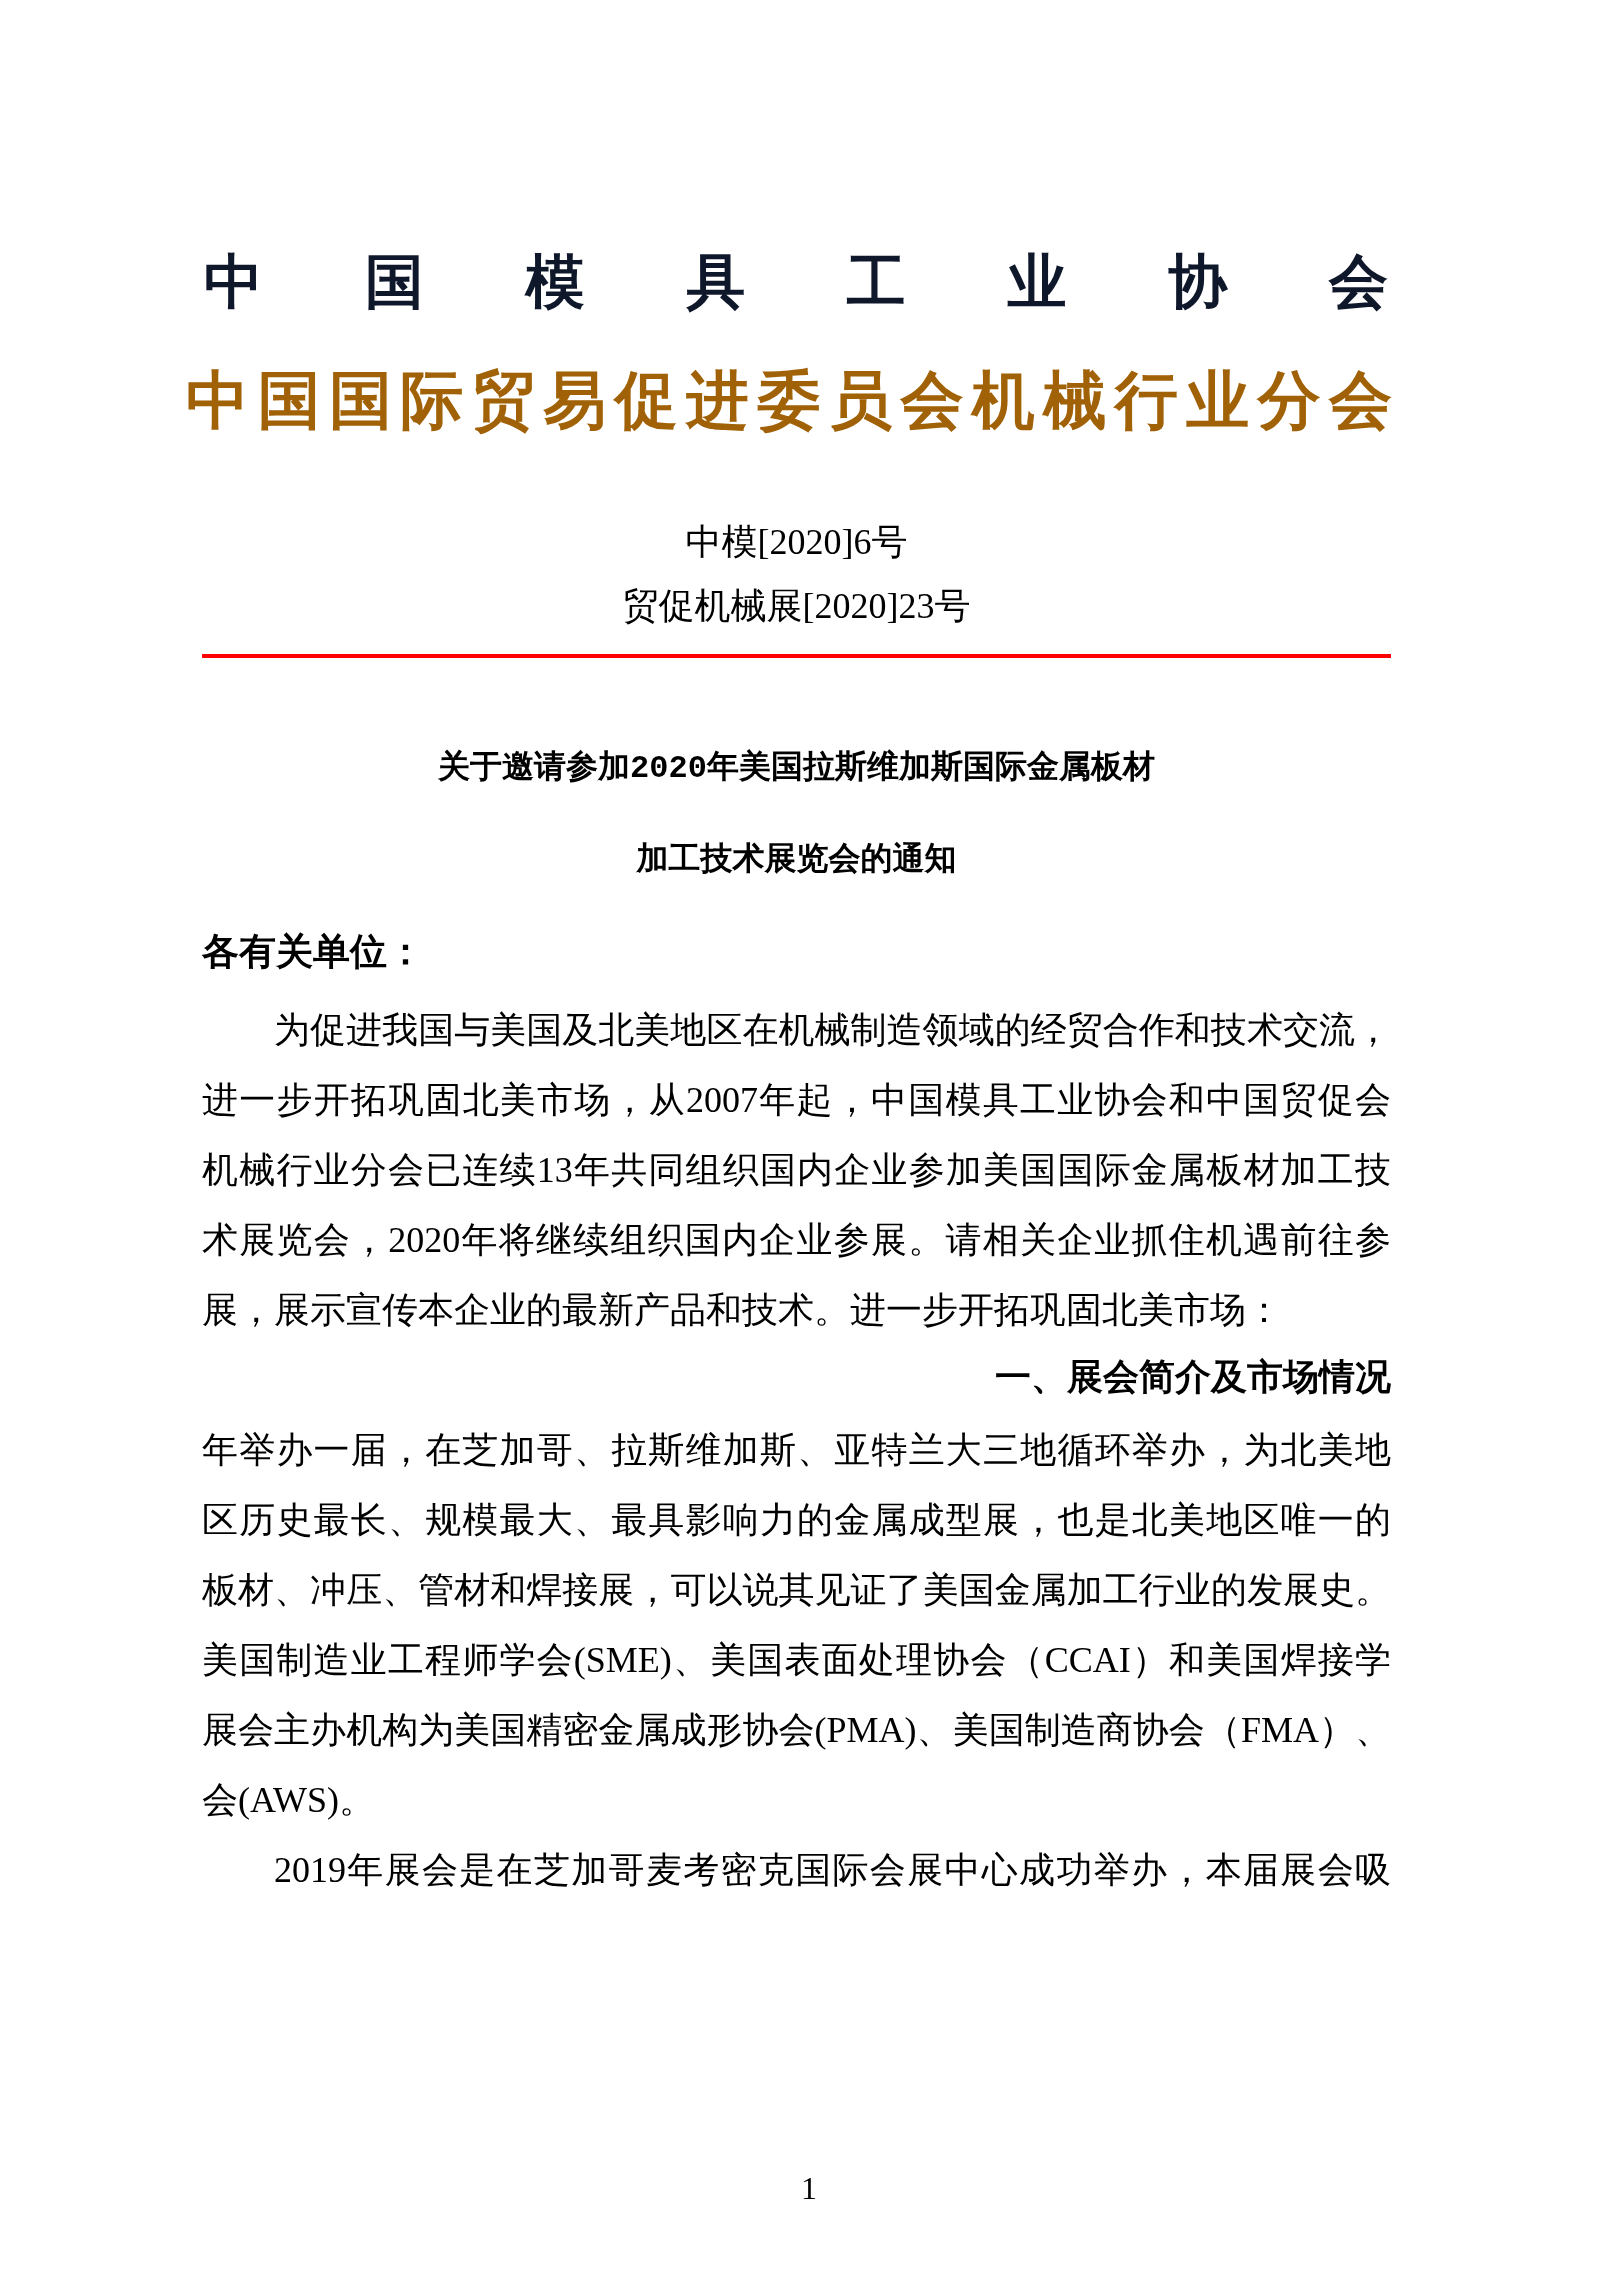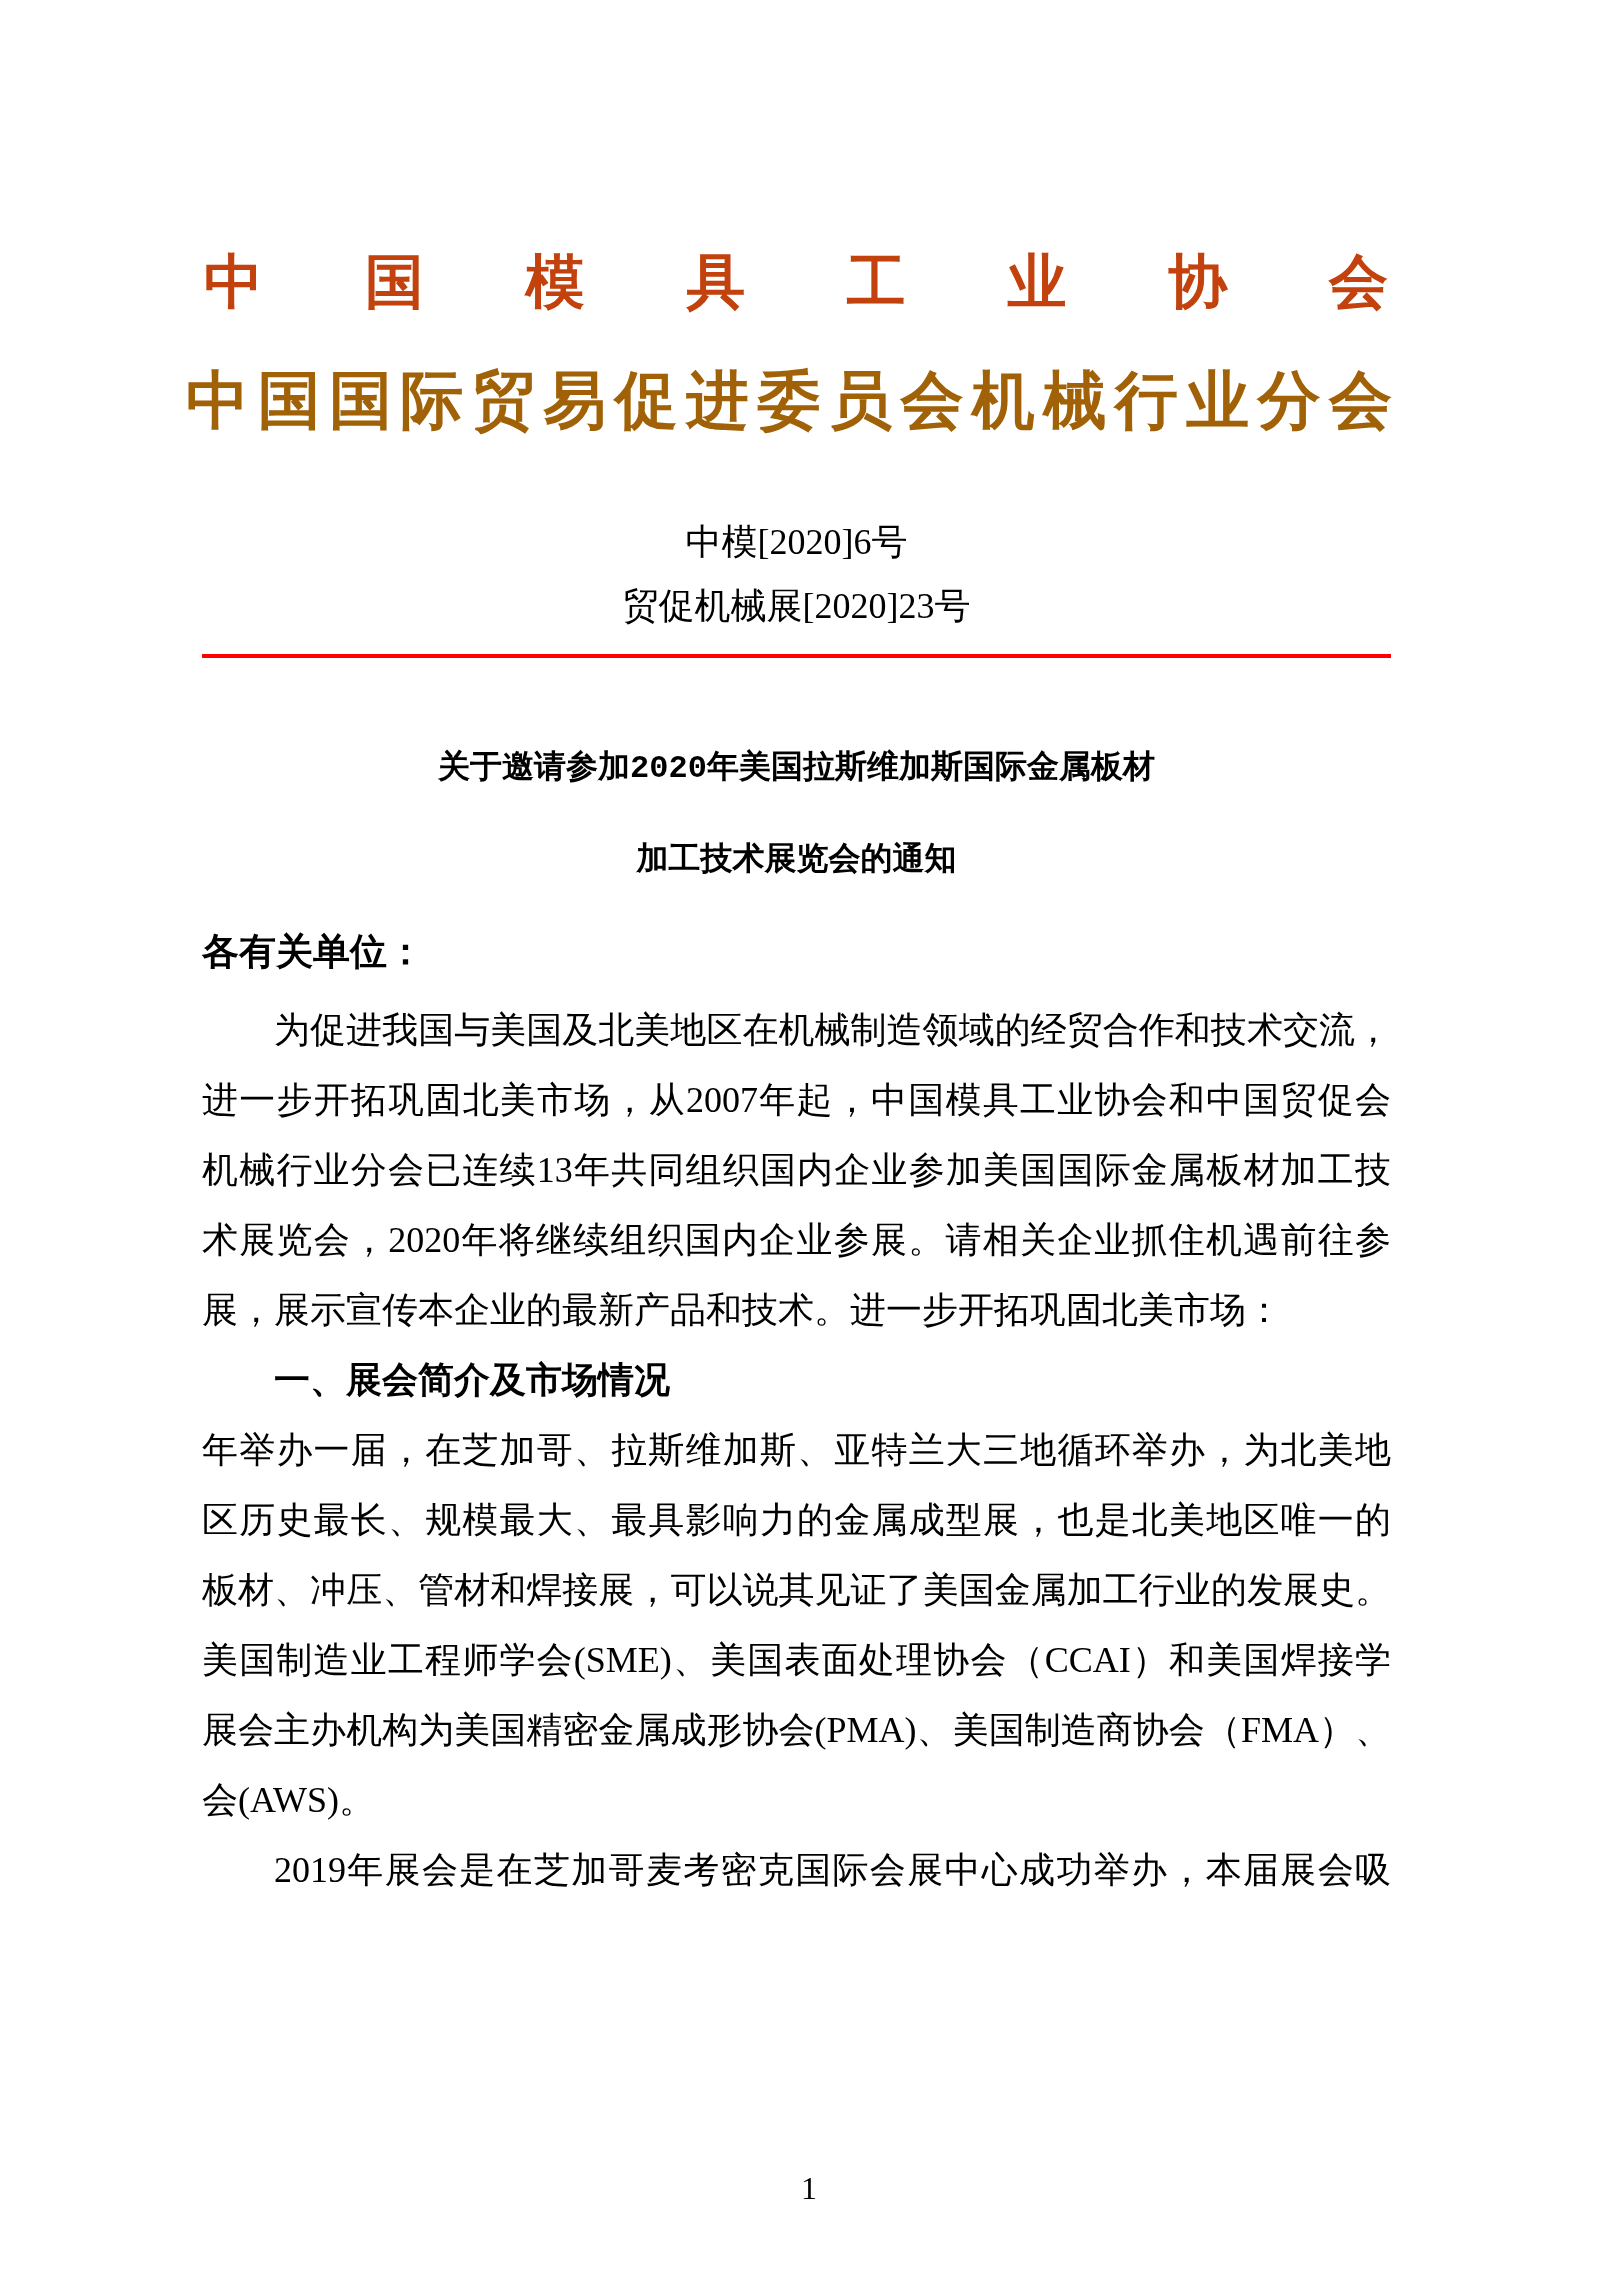--- a/index.html
+++ b/index.html
@@ -18,21 +18,21 @@
     overflow: hidden;
   }
   
   .org-line-1 {
     position: absolute;
     left: 204px;
     width: 1184px;
     top: 249px;
     font-size: 59px;
     font-weight: bold;
-    color: #c2410c;
+    color: #0f172a;
     line-height: 1.15;
     text-align: justify;
     text-align-last: justify;
     text-justify: inter-character;
   }
   .org-line-2 {
     position: absolute;
     left: 186px;
     width: 1206px;
     top: 365px;
@@ -101,22 +101,23 @@
   .bl.justify {
     white-space: normal;
     text-align: justify;
     text-align-last: justify;
     text-justify: inter-character;
   }
   .bl.indent {
     text-indent: 72px;
   }
   .bl.heading {
-    font-family: Liberation Sans, sans-serif;
+    font-family: Liberation Mono, monospace;
     font-weight: bold;
+    text-align: right;
   }
   
   .pagenum {
     position: absolute;
     left: 0;
     width: 1618px;
     top: 2170px;
     font-size: 32px;
     text-align: center;
   }

